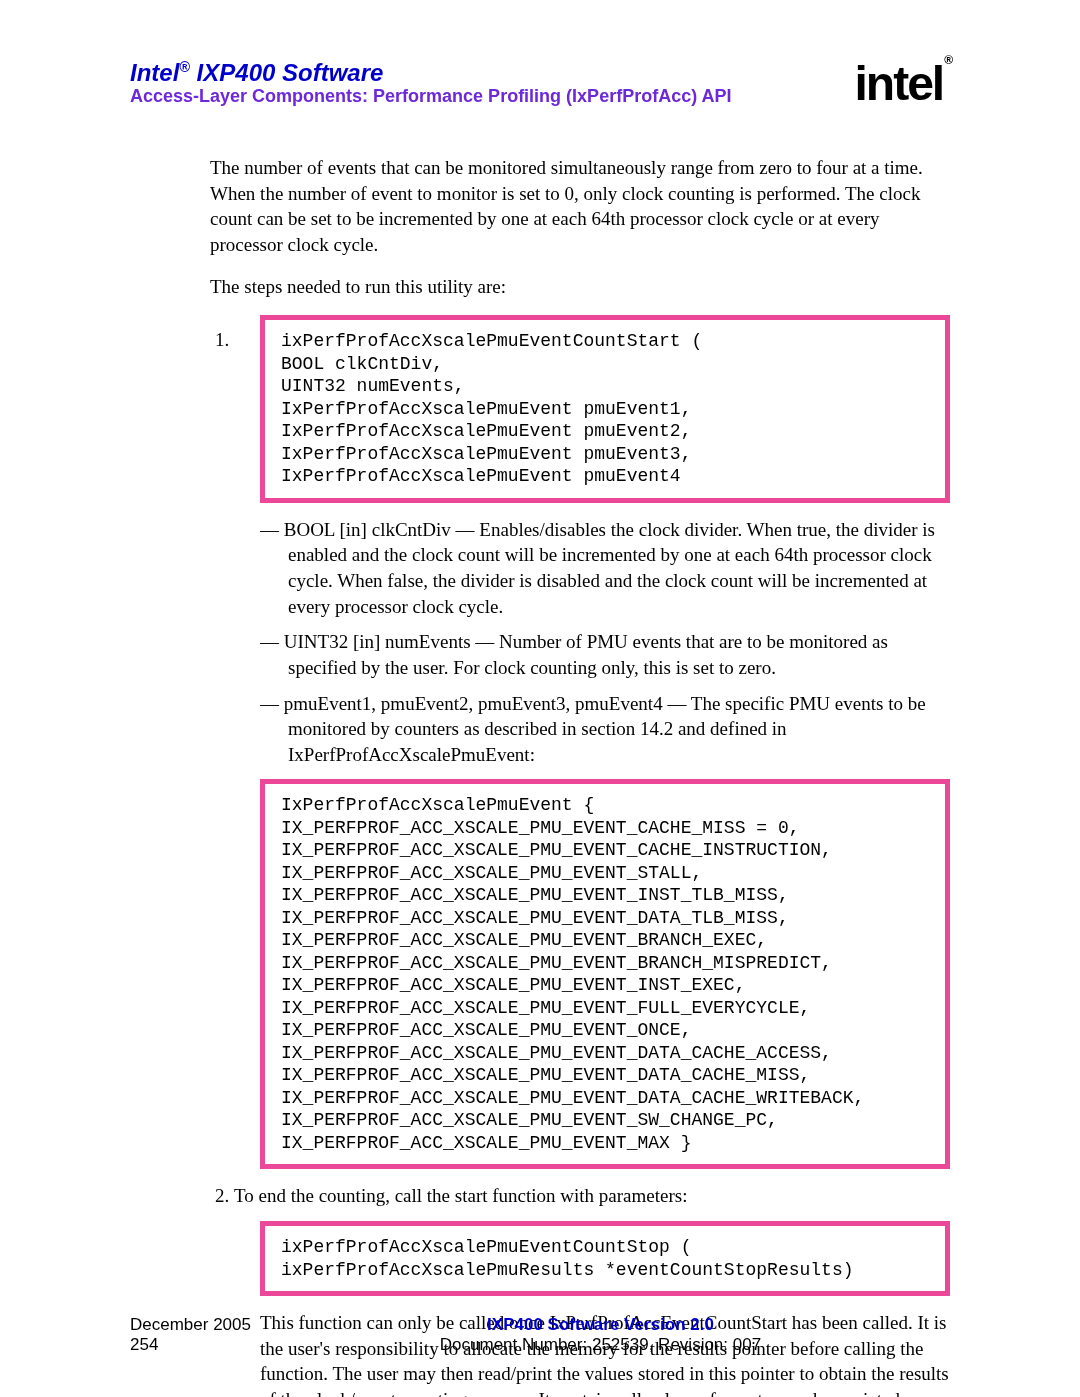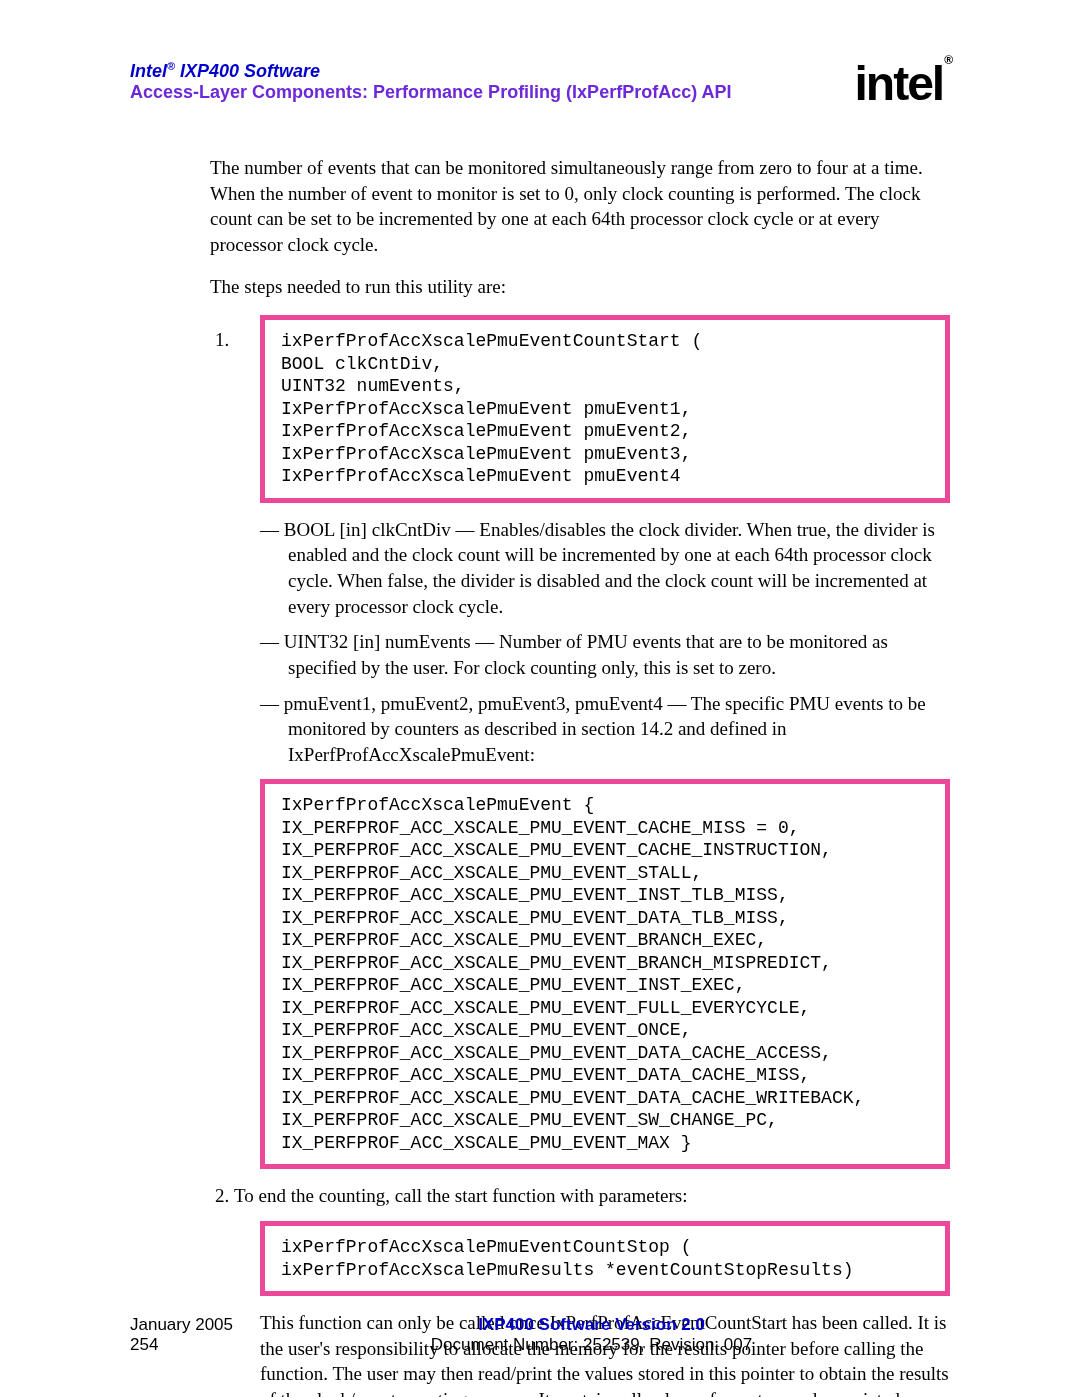--- a/index.html
+++ b/index.html
@@ -28,21 +28,21 @@
     margin-bottom: 40px;
   }
   .header-left {
     flex: 1;
   }
   .product-title {
     font-family: Arial, Helvetica, sans-serif;
     font-style: italic;
     font-weight: bold;
     color: #0000cc;
-    font-size: 18px;
+    font-size: 24px;
     line-height: 1.1;
   }
   .section-title {
     font-family: Arial, Helvetica, sans-serif;
     font-weight: bold;
     font-size: 18px;
     color: #6d28d9;
     line-height: 1.2;
   }
   .logo {
@@ -189,21 +189,21 @@
         <span>To end the counting, call the start function with parameters:</span>
         <div class="codeblock">ixPerfProfAccXscalePmuEventCountStop (
 ixPerfProfAccXscalePmuResults *eventCountStopResults)</div>
         <div class="after-step">This function can only be called once IxPerfProfAccEventCountStart has been called. It is the user's responsibility to allocate the memory for the results pointer before calling the function. The user may then read/print the values stored in this pointer to obtain the results of the clock/event counting process. It contains all values of counters and associated overflows.</div>
       </li>
     </ol>
   </div>
 
   <div class="footer">
     <div class="footer-left">
-      <div>January 2005</div>
+      <div>December 2005</div>
       <div>254</div>
     </div>
     <div class="footer-center">
       <div class="bold-blue">IXP400 Software Version 2.0</div>
       <div>
         <span>Document Number: </span><span class="blue">252539</span><span>, Revision: </span><span class="blue">007</span>
       </div>
     </div>
   </div>
 </div>

